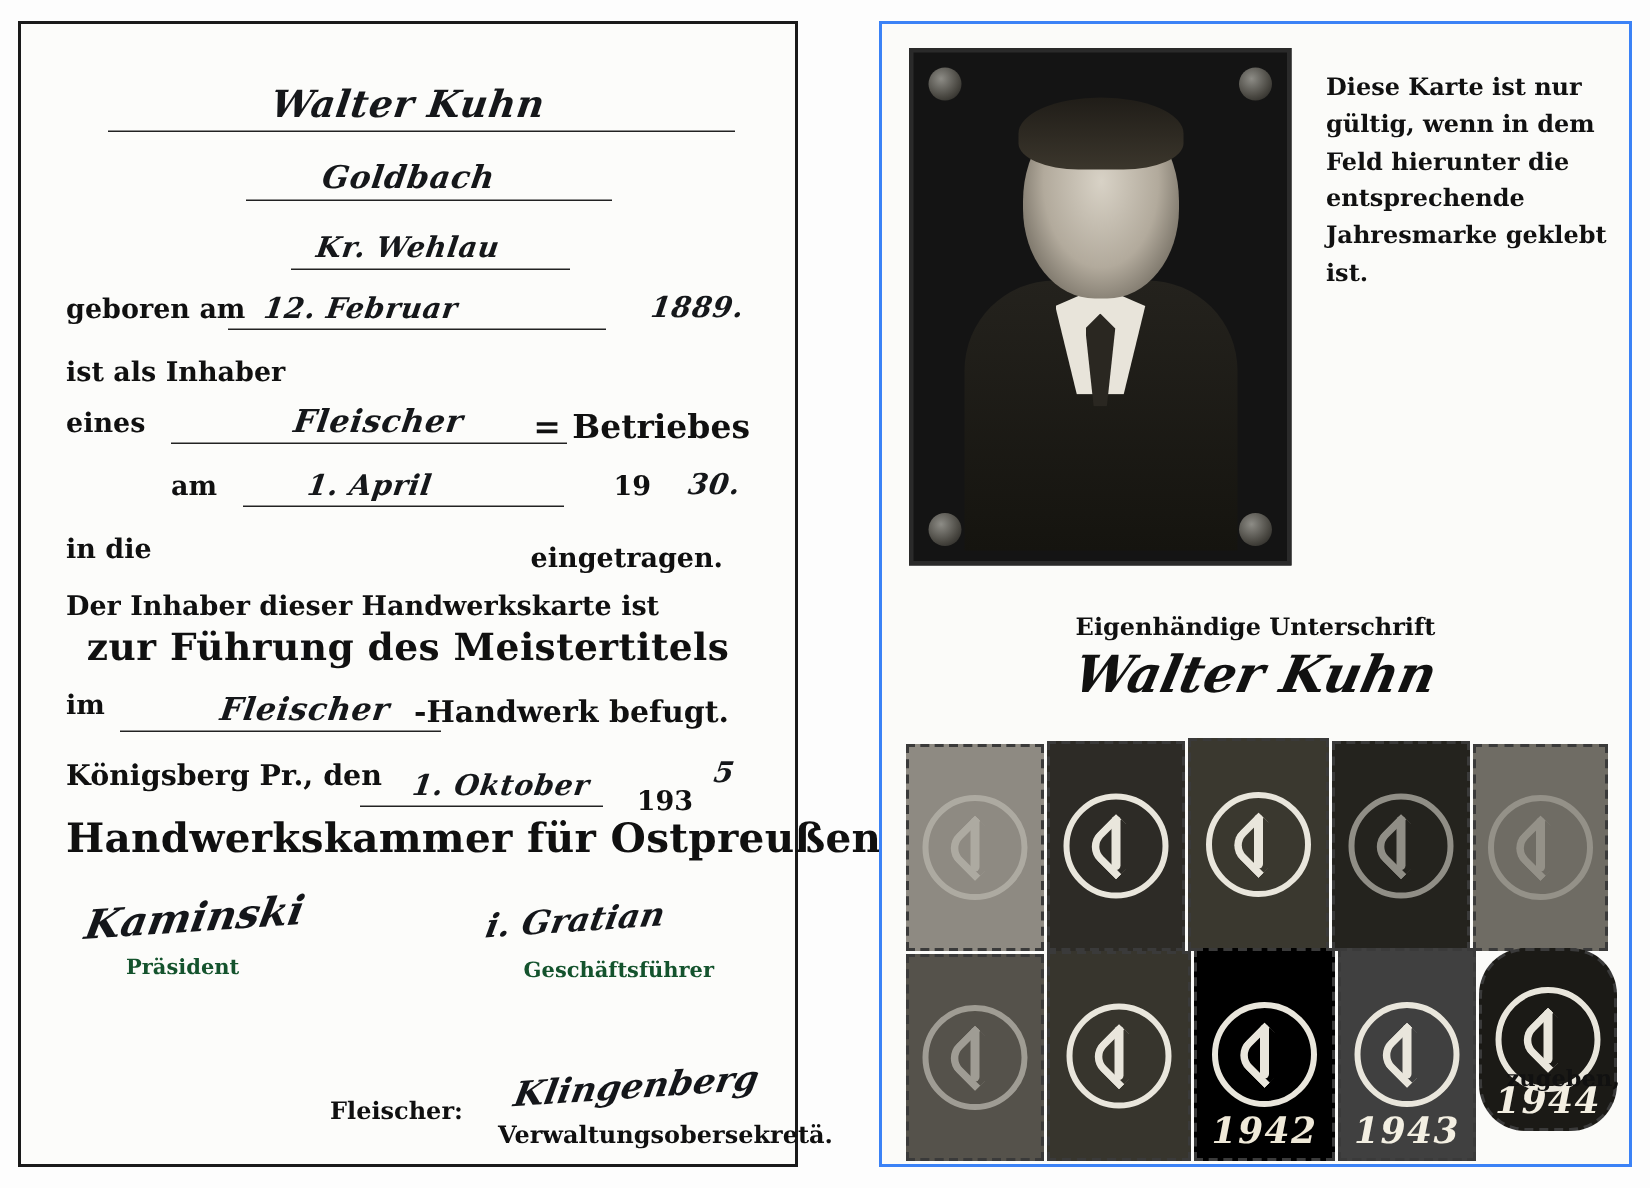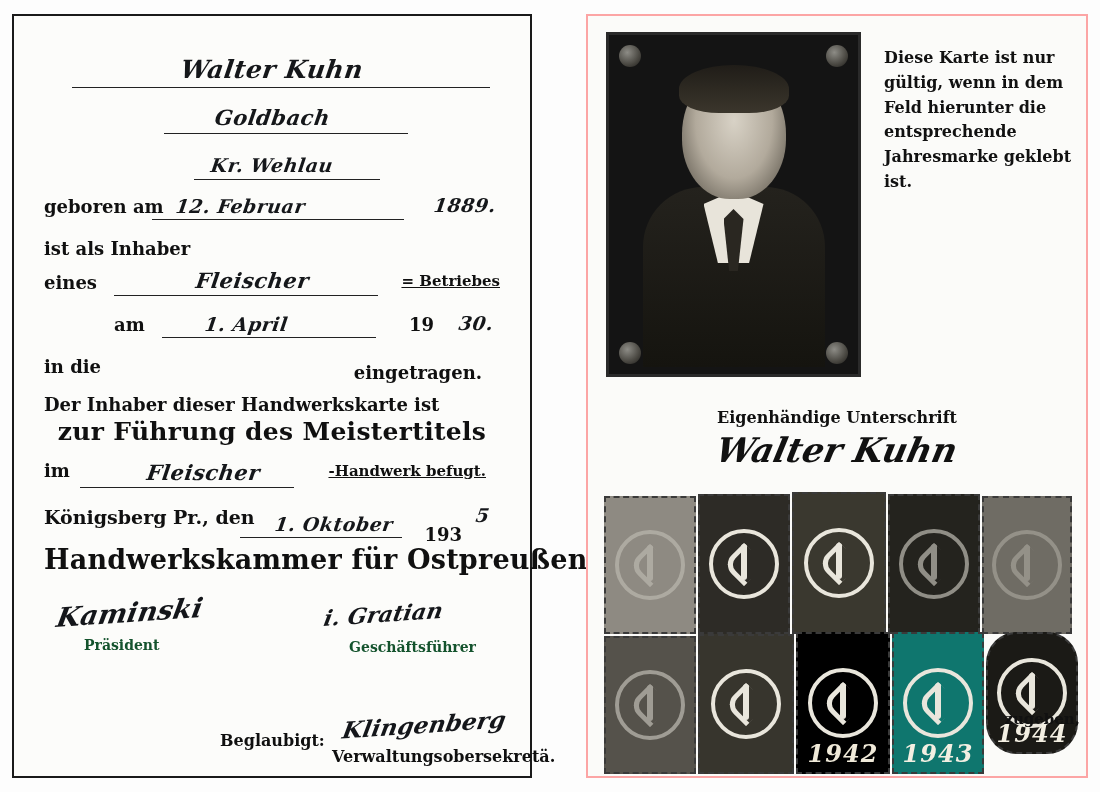--- a/index.html
+++ b/index.html
@@ -142,21 +142,21 @@
     margin-top: 6px;
     font-size: 20px;
   }
 
   
   .right-page {
     position: absolute;
     left: 586px; top: 14px;
     width: 502px; height: 764px;
     background: #fbfbf9;
-    border: 2px solid #fca5a5;
+    border: 2px solid #3b82f6;
     box-sizing: border-box;
   }
 
   .photo-frame {
     position: absolute;
     left: 18px; top: 16px;
     width: 255px; height: 345px;
     background: #141414;
     border: 3px solid #2a2a2a;
     box-sizing: border-box;
@@ -343,21 +343,21 @@
       </div>
 
       <div class="row" style="height:34px;">
         <div class="lbl fr" style="left:0;">ist als Inhaber</div>
       </div>
 
       <div class="row">
         <div class="lbl fr" style="left:0;">eines</div>
         <div class="fill" style="left:70px; right:122px;"></div>
         <div class="val" style="left:74px; width:270px;"><span class="hw hw-md">Fleischer</span></div>
-        <div class="lbl fr" style="right:0; top:12px; font-size:15px;text-decoration:underline;">= Betriebes</div>
+        <div class="lbl fr" style="right:0; top:12px; font-size:22px;">= Betriebes</div>
       </div>
 
       <div class="row">
         <div class="lbl fr" style="left:70px;">am</div>
         <div class="fill" style="left:118px; right:124px;"></div>
         <div class="val" style="left:122px; width:160px;"><span class="hw hw-sm">1. April</span></div>
         <div class="lbl fr" style="right:66px; top:12px;">19</div>
         <div class="lbl" style="right:6px; top:10px;"><span class="hw hw-sm">30.</span></div>
       </div>
 
@@ -367,42 +367,42 @@
       </div>
 
       <div class="fr" style="font-size:18px; margin-top:8px;">Der Inhaber dieser Handwerkskarte ist</div>
 
       <div class="fr center-strong">zur Führung des Meistertitels</div>
 
       <div class="row" style="height:46px;">
         <div class="lbl fr" style="left:0;">im</div>
         <div class="fill" style="left:36px; right:206px;"></div>
         <div class="val" style="left:40px; width:240px;"><span class="hw hw-md">Fleischer</span></div>
-        <div class="lbl fr" style="right:14px; top:14px; font-size:15px;text-decoration:underline;">-Handwerk befugt.</div>
+        <div class="lbl fr" style="right:14px; top:14px; font-size:20px;">-Handwerk befugt.</div>
       </div>
 
       <div class="row" style="height:50px;">
         <div class="lbl fr" style="left:0; font-size:19px;">Königsberg Pr., den</div>
         <div class="fill" style="left:196px; right:98px;"></div>
         <div class="val" style="left:200px; width:180px;"><span class="hw hw-sm">1. Oktober</span></div>
         <div class="lbl fr" style="right:38px; top:14px;margin-top:16px;">193</div>
         <div class="lbl" style="right:10px; top:10px;"><span class="hw hw-sm">5</span></div>
       </div>
 
       <div class="fr chamber">Handwerkskammer für Ostpreußen</div>
 
       <div class="sig-area">
         <div class="sig" style="left:14px; top:4px; font-size:27px;">Kaminski</div>
         <div class="sig-cap" style="left:40px; top:44px;">Präsident</div>
         <div class="sig" style="right:58px; top:8px; font-size:22px;">i. Gratian</div>
         <div class="sig-cap" style="right:24px; top:46px;">Geschäftsführer</div>
       </div>
 
       <div class="fee-row">
-        <div class="fr" style="position:absolute; left:176px; top:28px; font-size:16px;">Beglaubigt:</div>
+        <div class="fr" style="position:absolute; left:176px; top:28px; font-size:16px;">Fleischer:</div>
         <div class="sig" style="left:300px; top:8px; font-size:23px;">Klingenberg</div>
         <div class="fr" style="position:absolute; left:288px; top:44px; font-size:16px;">Verwaltungsobersekretä.</div>
       </div>
 
     </div>
   </div>
 
   <div class="right-page">
 
     <div class="photo-frame">
@@ -461,21 +461,21 @@
         <div class="face">
           <div class="emblem"></div>
         </div>
       </div>
       <div class="stamp" style="left:192px; top:136px; width:94px; height:142px; background:#000000;">
         <div class="face">
           <div class="emblem"></div>
         </div>
         <div class="stamp-year" style="color:#efe9d8;">1942</div>
       </div>
-      <div class="stamp" style="left:288px; top:136px; width:92px; height:142px; background:#0f766e;">
+      <div class="stamp" style="left:288px; top:136px; width:92px; height:142px; background:#404040;">
         <div class="face">
           <div class="emblem"></div>
         </div>
         <div class="stamp-year" style="color:#f3efe2;">1943</div>
       </div>
       <div class="stamp" style="left:382px; top:136px; width:92px; height:122px; background:#1b1a16;border-radius:31px;">
         <div class="face">
           <div class="emblem"></div>
         </div>
         <div class="stamp-year" style="color:#f3efe2;">1944</div>

